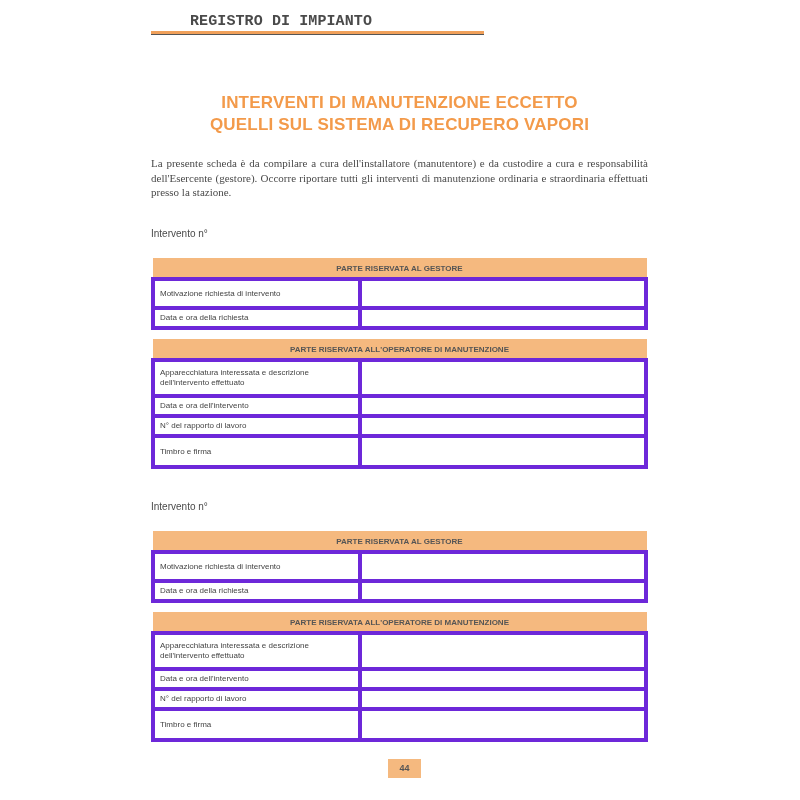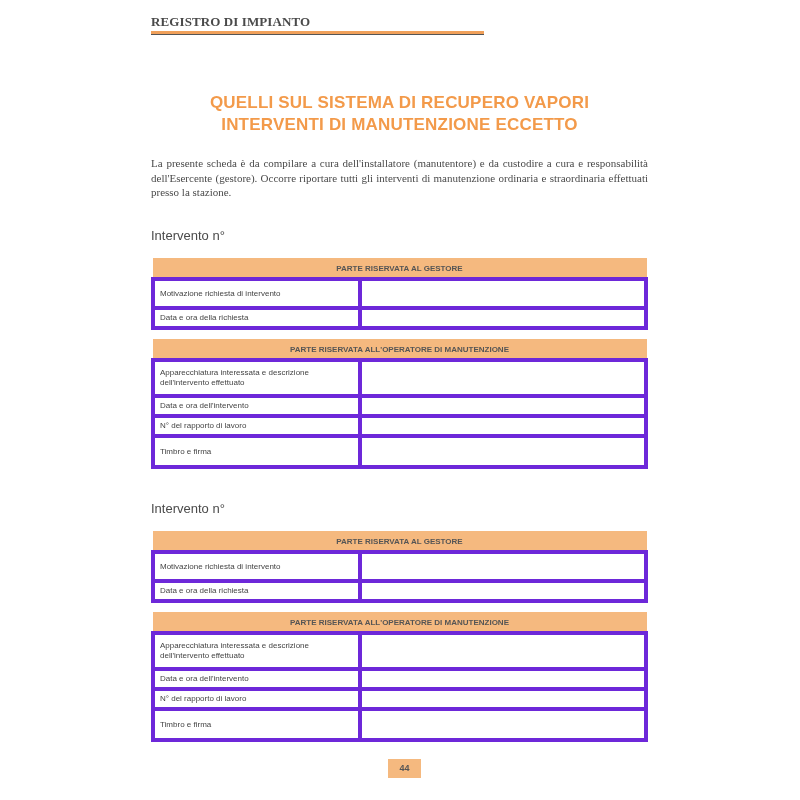--- a/index.html
+++ b/index.html
@@ -16,27 +16,28 @@
       color: #444444;
     }
     .page-header {
       position: absolute;
       left: 151px;
       top: 16px;
       width: 333px;
     }
     .page-header .line1,
     .page-header .line2 {
-      font-family: Liberation Serif, serif;
-      font-weight: bold;
-      font-size: 13px;
+      font-family: Liberation Mono, monospace;
+      font-weight: bold;
+      font-size: 15px;
       color: #4a4a4a;
       line-height: 12px;
       letter-spacing: 0.1px;
       white-space: nowrap;
+      margin-left: 39px;
     }
     .page-header .rule {
       margin-top: 3px;
       height: 3px;
       background: #f0a05a;
       border-bottom: 1px solid #555555;
     }
     .main-title {
       position: absolute;
       left: 151px;
@@ -56,21 +57,21 @@
       top: 156px;
       font-size: 11px;
       line-height: 14.5px;
       color: #4a4a4a;
       text-align: justify;
       font-family: Liberation Serif, serif;
     }
     .section-label {
       position: absolute;
       left: 151px;
-      font-size: 13px;
+      font-size: 10px;
       color: #4a4a4a;
     }
     table.form {
       position: absolute;
       left: 151px;
       width: 497px;
       border-collapse: collapse;
       font-size: 8px;
       color: #444444;
       border-radius: 23px;
@@ -113,22 +114,22 @@
   </style>
 </head>
 <body>
 
 <div class="page-header">
   <div class="line1">REGISTRO DI IMPIANTO</div>
   <div class="rule"></div>
 </div>
 
 <div class="main-title">
+  <div>INTERVENTI DI MANUTENZIONE ECCETTO</div>
   <div>QUELLI SUL SISTEMA DI RECUPERO VAPORI</div>
-  <div>INTERVENTI DI MANUTENZIONE ECCETTO</div>
 </div>
 
 <div class="intro">La presente scheda è da compilare a cura dell'installatore (manutentore) e da custodire a cura e responsabilità dell'Esercente (gestore). Occorre riportare tutti gli interventi di manutenzione ordinaria e straordinaria effettuati presso la stazione.</div>
 
 <div class="section-label" style="top:228px;">Intervento n°</div>
 
 <table class="form" style="top:258px;">
   <tbody>
       <tr>
     <th colspan="2">PARTE RISERVATA AL GESTORE</th>

